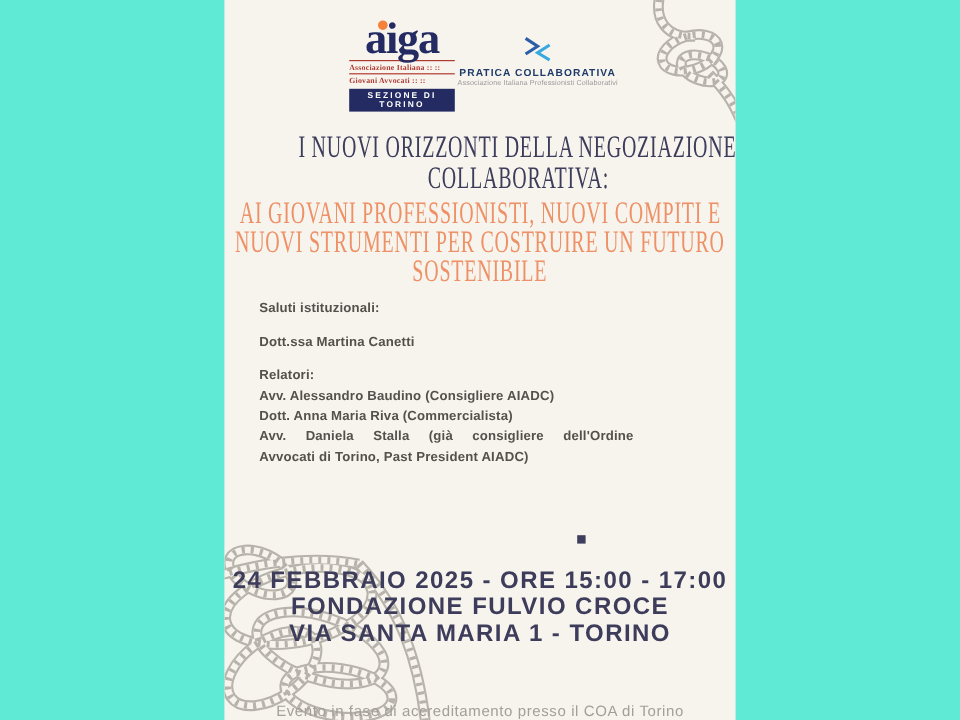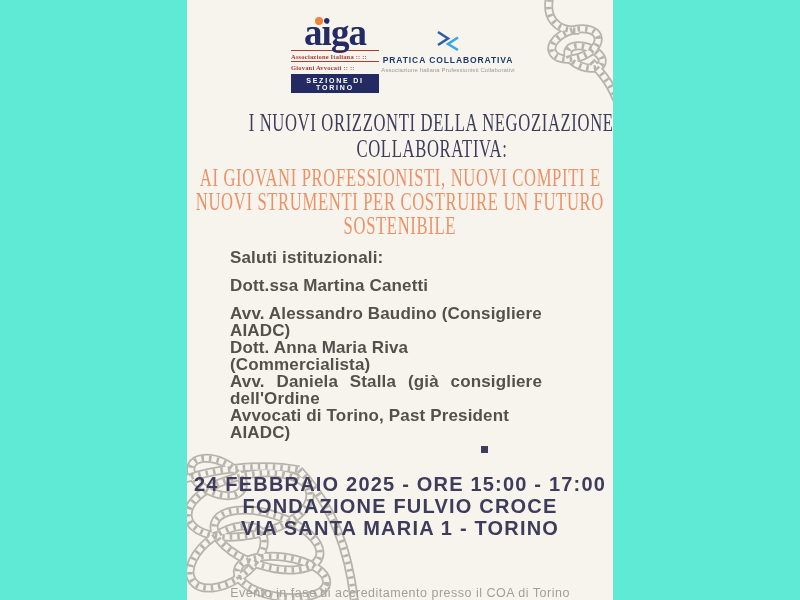--- a/index.html
+++ b/index.html
@@ -62,22 +62,22 @@
     font-size:26px; line-height:26px; letter-spacing:1px;
     transform:scaleX(0.64); transform-origin:50% 50%;
   }
   .headline-navy span { color:#3d3c5a; }
   .headline-orange { position:absolute; left:0; top:166px; width:426px; }
   .headline-orange .cline { height:24px; }
   .headline-orange .cline span { font-size:26px; line-height:24px; color:#ee9166; }
 
   
   .body-block {
-    position:absolute; left:43px; top:249px; width:312px;
-    color:#54514c; font-size:17px; font-weight:bold;
+    position:absolute; left:29px; top:249px; width:312px;
+    color:#54514c; font-size:11px; font-weight:bold;
     line-height:17px; letter-spacing:.15px;
   }
   .section { margin:0 0 11px 0; }
   .bline { display:block; }
   .justified { text-align:justify; text-align-last:justify; }
 
   .square-bullet {
     position:absolute; left:294px; top:446px; width:7px; height:7px; background:#3e3d5b;
   }
 
@@ -158,20 +158,21 @@
     </div>
 
     <div class="body-block">
       <div class="section">
         <span class="bline">Saluti istituzionali:</span>
       </div>
       <div class="section">
         <span class="bline">Dott.ssa Martina Canetti</span>
       </div>
       <div class="section">
+        <span class="bline">Relatori:</span>
         <span class="bline">Avv. Alessandro Baudino (Consigliere AIADC)</span>
         <span class="bline">Dott. Anna Maria Riva (Commercialista)</span>
         <span class="bline justified">Avv. Daniela Stalla (già consigliere dell'Ordine</span>
         <span class="bline">Avvocati di Torino, Past President AIADC)</span>
       </div>
     </div>
 
     <div class="square-bullet"></div>
 
     <div class="event-block">

